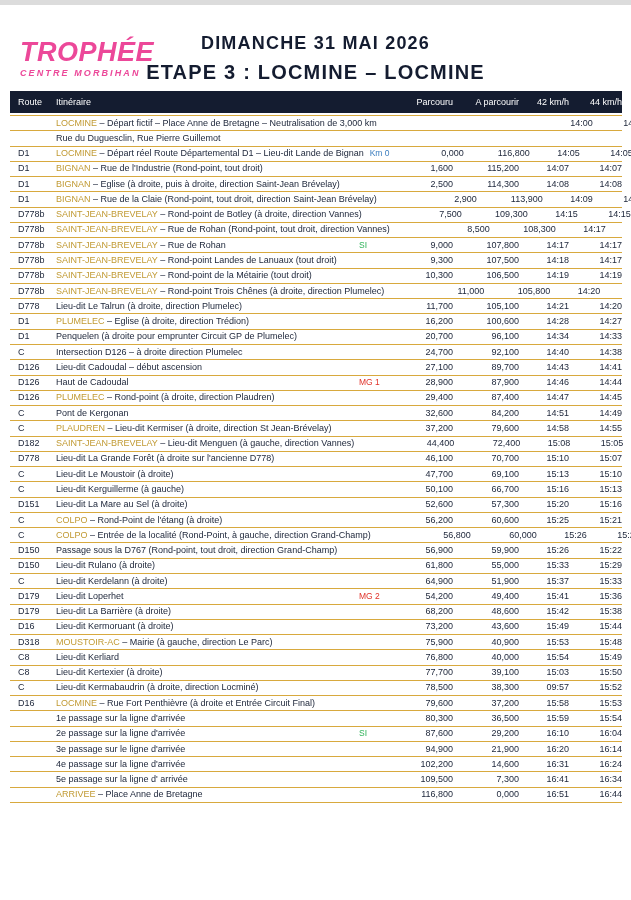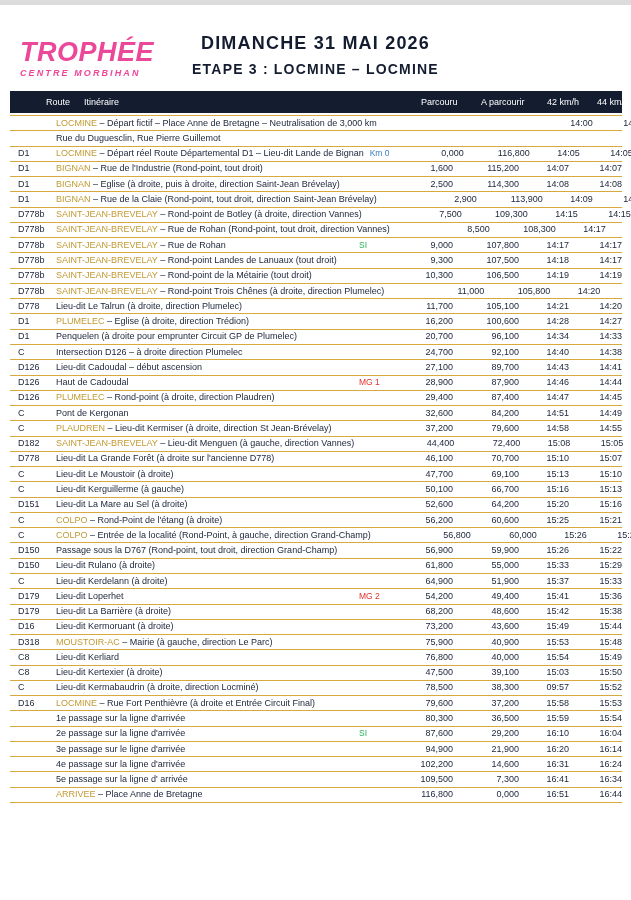--- a/index.html
+++ b/index.html
@@ -7,31 +7,31 @@
     width:631px; height:900px; background:#ffffff; position:relative;
     font-family:"Liberation Sans", sans-serif; color:#1b2438; overflow:hidden;
   }
   .topstrip { height:5px; background:#dcdcdc; width:100%; }
   .pagehead { position:relative; height:86px; }
   .logo { position:absolute; left:20px; top:34px; font-style:italic; color:#ec4899; }
   .logo-main { font-size:27px; font-weight:bold; letter-spacing:0.5px; line-height:1; }
   .logo-sub  { font-size:9px; font-weight:bold; letter-spacing:2.1px; margin-top:2px; }
   .titles { position:absolute; left:0; right:0; top:28px; text-align:center; color:#141c30; }
   .title-date  { font-size:18px; font-weight:bold; letter-spacing:1.2px; }
-  .title-stage { font-size:14px; font-weight:bold; letter-spacing:1.2px; margin-top:7px; }
+  .title-stage { font-size:20px; font-weight:bold; letter-spacing:1.2px; margin-top:7px; }
   .table { margin:0 9px 0 10px; }
   .grid {
     display:grid;
     grid-template-columns:46px 1fr 40px 60px 66px 50px 53px;
     align-items:center;
   }
   .thead {
     background:#141c30; color:#ffffff; height:22px; font-size:9px;
   }
-  .thead .c { white-space:nowrap;margin-left:28px; }
+  .thead .c { white-space:nowrap; }
   .c-route { padding-left:8px; text-align:left; }
   .c-itin  { text-align:left; }
   .c-marker{ text-align:left; padding-left:6px; font-size:8.5px; }
   .c-num   { text-align:right; }
   .tbody { border-top:1.5px solid #d8a93e; margin-top:2px; }
   .row {
     height:15.27px; font-size:9px; border-bottom:1.5px solid #d8a93e;
     box-sizing:border-box; white-space:nowrap;
   }
   .row .c { overflow:visible; white-space:nowrap; line-height:13px; }
@@ -290,21 +290,21 @@
         <div class="c c-num">50,100</div>
         <div class="c c-num">66,700</div>
         <div class="c c-num">15:16</div>
         <div class="c c-num">15:13</div>
       </div>
       <div class="grid row">
         <div class="c c-route">D151</div>
         <div class="c c-itin"><span>Lieu-dit La Mare au Sel (à droite)</span></div>
         <div class="c c-marker"></div>
         <div class="c c-num">52,600</div>
-        <div class="c c-num">64,200</div>
+        <div class="c c-num">57,300</div>
         <div class="c c-num">15:20</div>
         <div class="c c-num">15:16</div>
       </div>
       <div class="grid row">
         <div class="c c-route">C</div>
         <div class="c c-itin"><span class="place">COLPO</span><span> – Rond-Point de l'étang (à droite)</span></div>
         <div class="c c-marker"></div>
         <div class="c c-num">56,200</div>
         <div class="c c-num">60,600</div>
         <div class="c c-num">15:25</div>
@@ -388,21 +388,21 @@
         <div class="c c-marker"></div>
         <div class="c c-num">76,800</div>
         <div class="c c-num">40,000</div>
         <div class="c c-num">15:54</div>
         <div class="c c-num">15:49</div>
       </div>
       <div class="grid row">
         <div class="c c-route">C8</div>
         <div class="c c-itin"><span>Lieu-dit Kertexier (à droite)</span></div>
         <div class="c c-marker"></div>
-        <div class="c c-num">47,500</div>
+        <div class="c c-num">77,700</div>
         <div class="c c-num">39,100</div>
         <div class="c c-num">15:03</div>
         <div class="c c-num">15:50</div>
       </div>
       <div class="grid row">
         <div class="c c-route">C</div>
         <div class="c c-itin"><span>Lieu-dit Kermabaudrin (à droite, direction Locminé)</span></div>
         <div class="c c-marker"></div>
         <div class="c c-num">78,500</div>
         <div class="c c-num">38,300</div>

